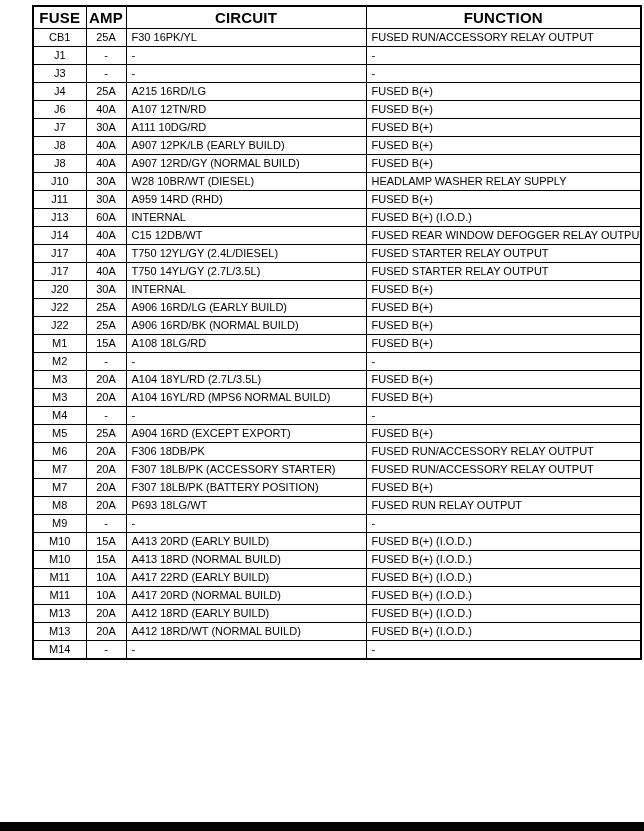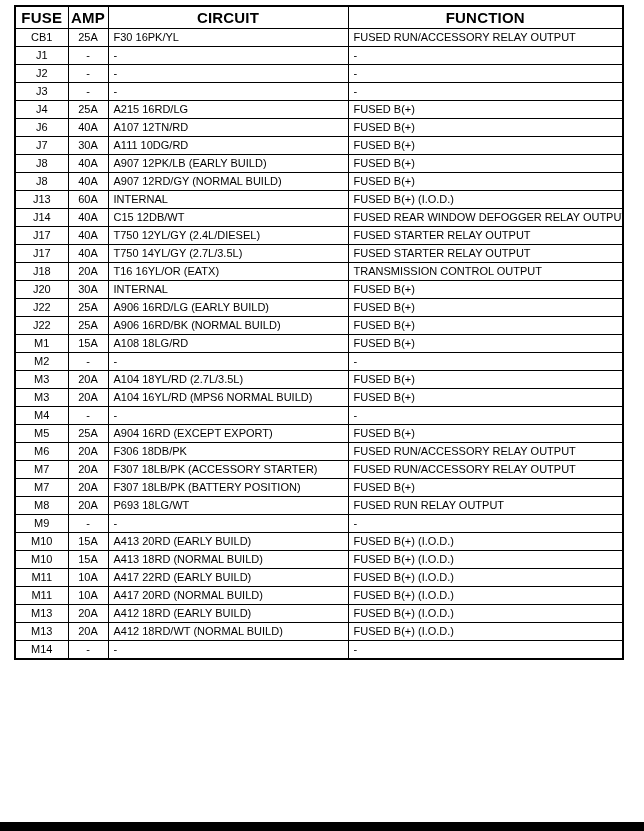--- a/index.html
+++ b/index.html
@@ -10,21 +10,21 @@
     color: #000000;
   }
   .page {
     position: relative;
     width: 644px;
     height: 831px;
     background: #ffffff;
     overflow: hidden;
   }
   .table-wrap {
-    padding: 5px 0 0 14px;
+    padding: 5px 0 0 32px;
   }
   table.fuse-table {
     border-collapse: collapse;
     table-layout: fixed;
     width: 608px;
     border: 2px solid #000000;
   }
   table.fuse-table th,
   table.fuse-table td {
     border: 1px solid #000000;
@@ -87,26 +87,20 @@
             <td class="col-circuit">F30 16PK/YL</td>
             <td class="col-function">FUSED RUN/ACCESSORY RELAY OUTPUT</td>
           </tr>
           <tr>
             <td class="col-fuse">J1</td>
             <td class="col-amp">-</td>
             <td class="col-circuit">-</td>
             <td class="col-function">-</td>
           </tr>
           <tr>
-            <td class="col-fuse">J2</td>
-            <td class="col-amp">-</td>
-            <td class="col-circuit">-</td>
-            <td class="col-function">-</td>
-          </tr>
-          <tr>
             <td class="col-fuse">J3</td>
             <td class="col-amp">-</td>
             <td class="col-circuit">-</td>
             <td class="col-function">-</td>
           </tr>
           <tr>
             <td class="col-fuse">J4</td>
             <td class="col-amp">25A</td>
             <td class="col-circuit">A215 16RD/LG</td>
             <td class="col-function">FUSED B(+)</td>
@@ -129,20 +123,32 @@
             <td class="col-circuit">A907 12PK/LB (EARLY BUILD)</td>
             <td class="col-function">FUSED B(+)</td>
           </tr>
           <tr>
             <td class="col-fuse">J8</td>
             <td class="col-amp">40A</td>
             <td class="col-circuit">A907 12RD/GY (NORMAL BUILD)</td>
             <td class="col-function">FUSED B(+)</td>
           </tr>
           <tr>
+            <td class="col-fuse">J10</td>
+            <td class="col-amp">30A</td>
+            <td class="col-circuit">W28 10BR/WT (DIESEL)</td>
+            <td class="col-function">HEADLAMP WASHER RELAY SUPPLY</td>
+          </tr>
+          <tr>
+            <td class="col-fuse">J11</td>
+            <td class="col-amp">30A</td>
+            <td class="col-circuit">A959 14RD (RHD)</td>
+            <td class="col-function">FUSED B(+)</td>
+          </tr>
+          <tr>
             <td class="col-fuse">J13</td>
             <td class="col-amp">60A</td>
             <td class="col-circuit">INTERNAL</td>
             <td class="col-function">FUSED B(+) (I.O.D.)</td>
           </tr>
           <tr>
             <td class="col-fuse">J14</td>
             <td class="col-amp">40A</td>
             <td class="col-circuit">C15 12DB/WT</td>
             <td class="col-function">FUSED REAR WINDOW DEFOGGER RELAY OUTPUT</td>
@@ -151,26 +157,20 @@
             <td class="col-fuse">J17</td>
             <td class="col-amp">40A</td>
             <td class="col-circuit">T750 12YL/GY (2.4L/DIESEL)</td>
             <td class="col-function">FUSED STARTER RELAY OUTPUT</td>
           </tr>
           <tr>
             <td class="col-fuse">J17</td>
             <td class="col-amp">40A</td>
             <td class="col-circuit">T750 14YL/GY (2.7L/3.5L)</td>
             <td class="col-function">FUSED STARTER RELAY OUTPUT</td>
-          </tr>
-          <tr>
-            <td class="col-fuse">J18</td>
-            <td class="col-amp">20A</td>
-            <td class="col-circuit">T16 16YL/OR (EATX)</td>
-            <td class="col-function">TRANSMISSION CONTROL OUTPUT</td>
           </tr>
           <tr>
             <td class="col-fuse">J20</td>
             <td class="col-amp">30A</td>
             <td class="col-circuit">INTERNAL</td>
             <td class="col-function">FUSED B(+)</td>
           </tr>
           <tr>
             <td class="col-fuse">J22</td>
             <td class="col-amp">25A</td>

